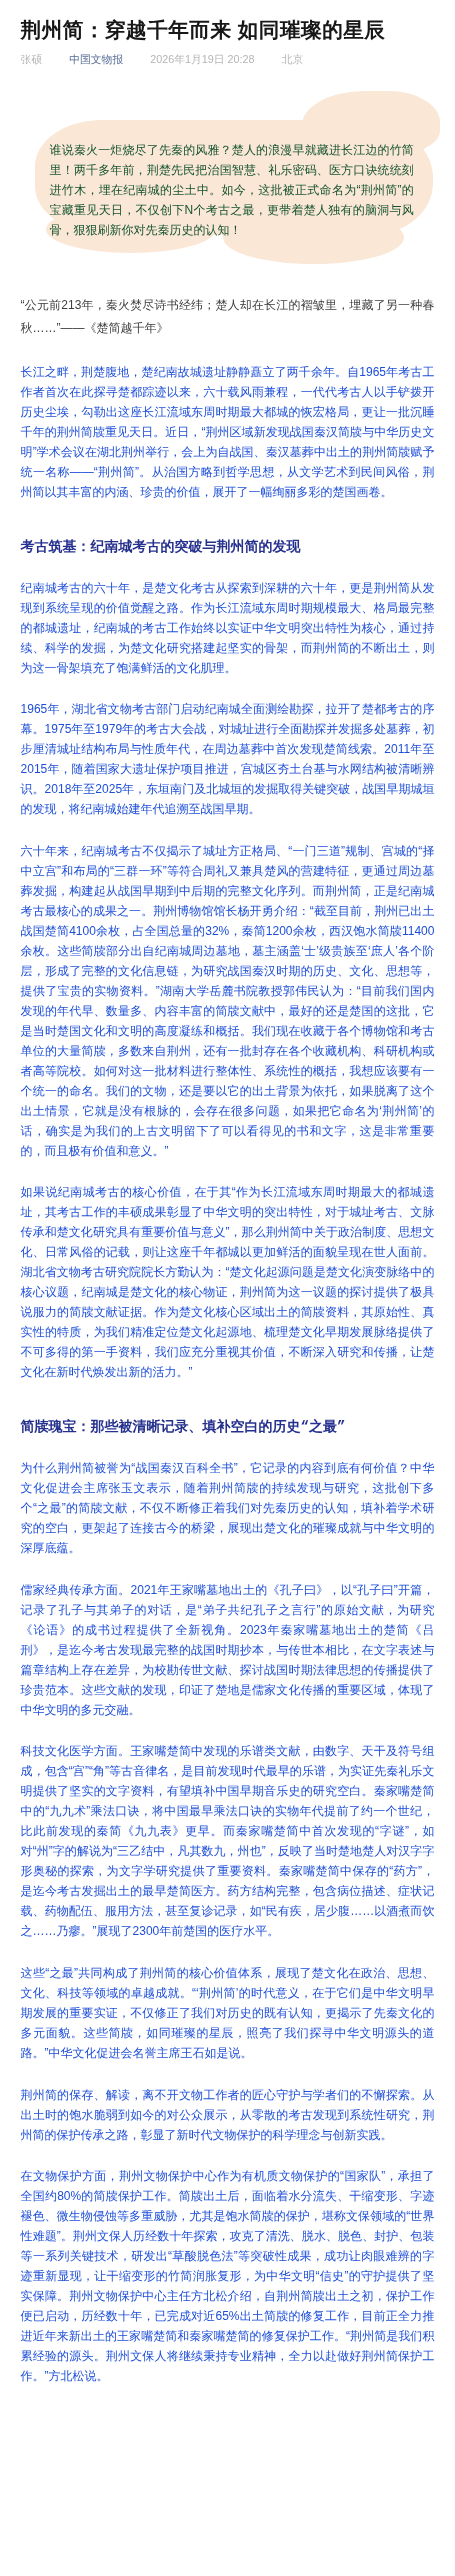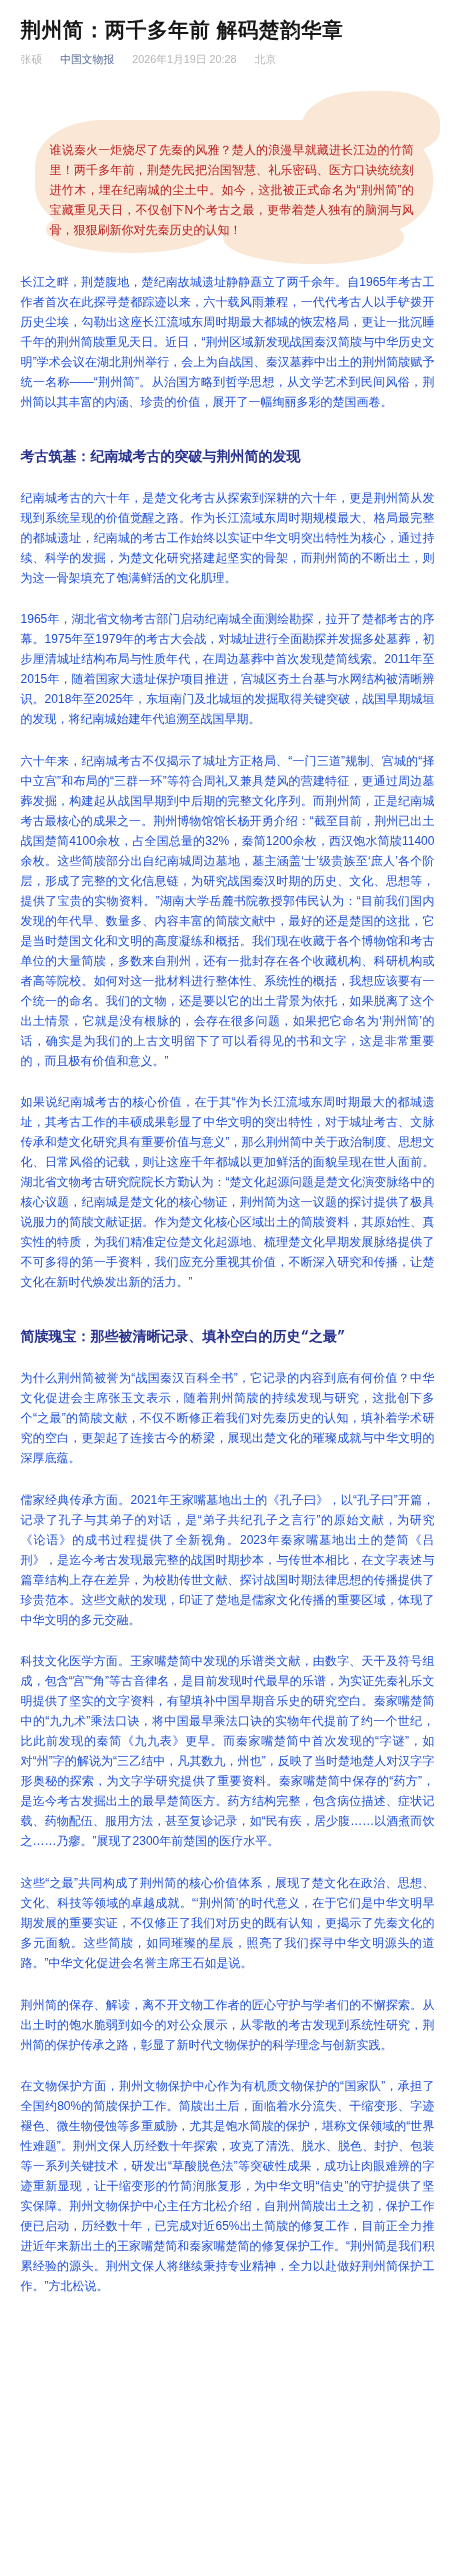--- a/index.html
+++ b/index.html
@@ -14,67 +14,68 @@
   .content{padding:0 20.6px;}
 
   
   .title{
     margin:0;padding-top:15.5px;
     font-size:20.6px;line-height:1.35;font-weight:700;color:#171717;
     letter-spacing:0.5px;
   }
   .byline{
     margin-top:9.3px;font-size:10.8px;color:#b5b5b5;
-    display:flex;align-items:center;gap:18px;white-space:nowrap;
+    display:flex;align-items:center;gap:27px;white-space:nowrap;
   }
   .byline .account{color:#576b95;text-decoration:none;cursor:pointer;}
 
   
   .intro-section{position:relative;margin-top:61px;}
   .blob{position:absolute;background:#fae7d6;z-index:0;}
   .blob-main{left:14.4px;right:1px;top:-7.2px;height:115px;
     border-radius:67px 77px 62px 72px / 46px 57px 52px 49px;}
   .blob-topright{left:281px;top:-37px;width:138px;height:68px;
     border-radius:55% 45% 60% 50% / 60% 55% 50% 60%;}
   .blob-bottom1{left:25px;top:78px;width:170px;height:47px;border-radius:50%;}
   .blob-bottom2{left:202px;top:83px;width:181px;height:53px;border-radius:50%;}
   .intro-text{
     position:relative;z-index:1;margin:0;
     padding:12.4px 20.6px 10.3px 29px;
-    font-size:12px;line-height:20px;color:#b91c1c;text-align:justify;
+    font-size:12px;line-height:20px;color:#14532d;text-align:justify;
   }
 
   
   .quote{margin:44px 0 0;font-size:12px;line-height:23px;color:#3d3d3d;text-align:justify;}
   .para{margin:21.6px 0 0;font-size:12px;line-height:20px;color:#1d4ed8;text-align:justify;}
   .section{margin:36px 0 0;font-size:14px;line-height:1.3;font-weight:700;color:#26318e;font-family:Liberation Mono, monospace;}
 </style>
 </head>
 <body>
 
 <div class="page">
   <div class="content">
 
-    <h1 class="title">荆州简：两千多年前 解码楚韵华章</h1>
+    <h1 class="title">荆州简：穿越千年而来 如同璀璨的星辰</h1>
 
     <div class="byline">
       <span>张硕</span>
       <a class="account">中国文物报</a>
       <span>2026年1月19日 20:28</span>
       <span>北京</span>
     </div>
 
     <div class="intro-section">
       <i class="blob blob-topright"></i>
       <i class="blob blob-main"></i>
       <i class="blob blob-bottom1"></i>
       <i class="blob blob-bottom2"></i>
       <p class="intro-text">谁说秦火一炬烧尽了先秦的风雅？楚人的浪漫早就藏进长江边的竹简里！两千多年前，荆楚先民把治国智慧、礼乐密码、医方口诀统统刻进竹木，埋在纪南城的尘土中。如今，这批被正式命名为“荆州简”的宝藏重见天日，不仅创下N个考古之最，更带着楚人独有的脑洞与风骨，狠狠刷新你对先秦历史的认知！</p>
     </div>
 
+    <p class="quote">“公元前213年，秦火焚尽诗书经纬；楚人却在长江的褶皱里，埋藏了另一种春秋……”——《楚简越千年》</p>
 
     <p class="para">长江之畔，荆楚腹地，楚纪南故城遗址静静矗立了两千余年。自1965年考古工作者首次在此探寻楚都踪迹以来，六十载风雨兼程，一代代考古人以手铲拨开历史尘埃，勾勒出这座长江流域东周时期最大都城的恢宏格局，更让一批沉睡千年的荆州简牍重见天日。近日，“荆州区域新发现战国秦汉简牍与中华历史文明”学术会议在湖北荆州举行，会上为自战国、秦汉墓葬中出土的荆州简牍赋予统一名称——“荆州简”。从治国方略到哲学思想，从文学艺术到民间风俗，荆州简以其丰富的内涵、珍贵的价值，展开了一幅绚丽多彩的楚国画卷。</p>
 
     <h2 class="section">考古筑基：纪南城考古的突破与荆州简的发现</h2>
     <p class="para">纪南城考古的六十年，是楚文化考古从探索到深耕的六十年，更是荆州简从发现到系统呈现的价值觉醒之路。作为长江流域东周时期规模最大、格局最完整的都城遗址，纪南城的考古工作始终以实证中华文明突出特性为核心，通过持续、科学的发掘，为楚文化研究搭建起坚实的骨架，而荆州简的不断出土，则为这一骨架填充了饱满鲜活的文化肌理。</p>
     <p class="para">1965年，湖北省文物考古部门启动纪南城全面测绘勘探，拉开了楚都考古的序幕。1975年至1979年的考古大会战，对城址进行全面勘探并发掘多处墓葬，初步厘清城址结构布局与性质年代，在周边墓葬中首次发现楚简线索。2011年至2015年，随着国家大遗址保护项目推进，宫城区夯土台基与水网结构被清晰辨识。2018年至2025年，东垣南门及北城垣的发掘取得关键突破，战国早期城垣的发现，将纪南城始建年代追溯至战国早期。</p>
     <p class="para">六十年来，纪南城考古不仅揭示了城址方正格局、“一门三道”规制、宫城的“择中立宫”和布局的“三群一环”等符合周礼又兼具楚风的营建特征，更通过周边墓葬发掘，构建起从战国早期到中后期的完整文化序列。而荆州简，正是纪南城考古最核心的成果之一。荆州博物馆馆长杨开勇介绍：“截至目前，荆州已出土战国楚简4100余枚，占全国总量的32%，秦简1200余枚，西汉饱水简牍11400余枚。这些简牍部分出自纪南城周边墓地，墓主涵盖‘士’级贵族至‘庶人’各个阶层，形成了完整的文化信息链，为研究战国秦汉时期的历史、文化、思想等，提供了宝贵的实物资料。”湖南大学岳麓书院教授郭伟民认为：“目前我们国内发现的年代早、数量多、内容丰富的简牍文献中，最好的还是楚国的这批，它是当时楚国文化和文明的高度凝练和概括。我们现在收藏于各个博物馆和考古单位的大量简牍，多数来自荆州，还有一批封存在各个收藏机构、科研机构或者高等院校。如何对这一批材料进行整体性、系统性的概括，我想应该要有一个统一的命名。我们的文物，还是要以它的出土背景为依托，如果脱离了这个出土情景，它就是没有根脉的，会存在很多问题，如果把它命名为‘荆州简’的话，确实是为我们的上古文明留下了可以看得见的书和文字，这是非常重要的，而且极有价值和意义。”</p>
     <p class="para">如果说纪南城考古的核心价值，在于其“作为长江流域东周时期最大的都城遗址，其考古工作的丰硕成果彰显了中华文明的突出特性，对于城址考古、文脉传承和楚文化研究具有重要价值与意义”，那么荆州简中关于政治制度、思想文化、日常风俗的记载，则让这座千年都城以更加鲜活的面貌呈现在世人面前。湖北省文物考古研究院院长方勤认为：“楚文化起源问题是楚文化演变脉络中的核心议题，纪南城是楚文化的核心物证，荆州简为这一议题的探讨提供了极具说服力的简牍文献证据。作为楚文化核心区域出土的简牍资料，其原始性、真实性的特质，为我们精准定位楚文化起源地、梳理楚文化早期发展脉络提供了不可多得的第一手资料，我们应充分重视其价值，不断深入研究和传播，让楚文化在新时代焕发出新的活力。”</p>
 
     <h2 class="section">简牍瑰宝：那些被清晰记录、填补空白的历史“之最”</h2>

